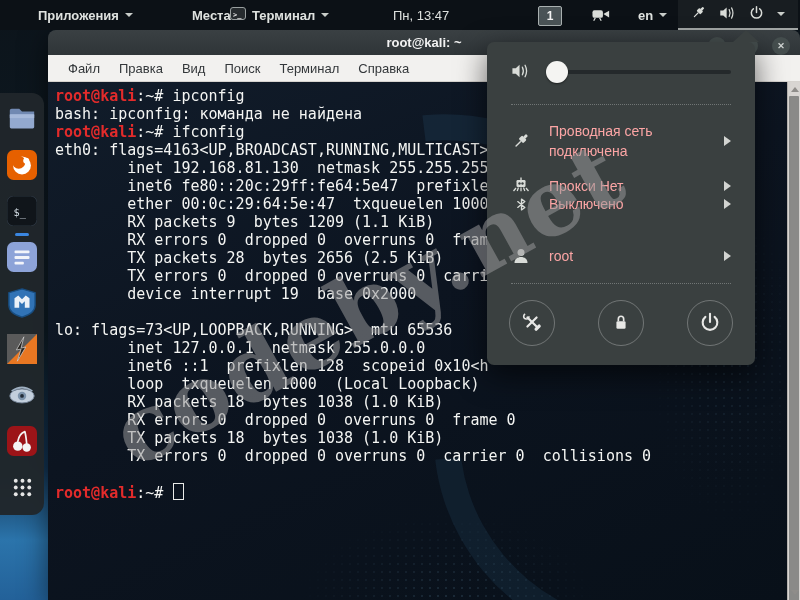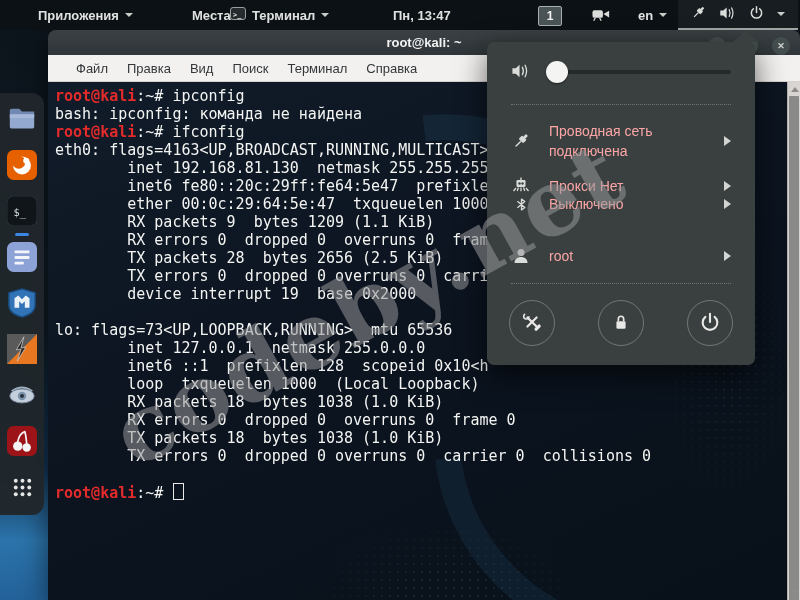--- a/index.html
+++ b/index.html
@@ -5,41 +5,41 @@
   html,body{margin:0;padding:0;background:#000;}
   #screen{position:relative;width:800px;height:600px;overflow:hidden;
     font-family:"Liberation Sans",sans-serif;
     background:linear-gradient(180deg,#0c141b 0%,#0d1a23 55%,#123250 78%,#2b74ab 90%,#236199 100%);}
   
   #topbar{position:absolute;left:0;top:0;width:800px;height:30px;background:#0c1116;z-index:50;
     color:#dfe2df;font-size:13px;font-weight:600;}
   .tb{position:absolute;top:0;height:30px;display:flex;align-items:center;gap:6px;cursor:default;}
   .caret{width:0;height:0;border-left:4px solid transparent;border-right:4px solid transparent;border-top:4px solid #c9cdc9;}
   #tb-apps{left:38px;} #tb-places{left:152px;margin-left:40px;} #tb-appmenu{left:230px;}
-  #tb-clock{left:393px;font-weight:700;}
+  #tb-clock{left:393px;font-weight:400;}
   #tb-ws{left:538px;top:6px;height:18px;width:22px;border:1px solid #a9b0b0;background:#4a5356;border-radius:2px;
     display:flex;align-items:center;justify-content:center;font-size:12px;color:#f2f2f2;}
   #tb-cam{left:592px;} #tb-kbd{left:638px;}
   #tb-system{left:678px;width:120px;justify-content:space-evenly;gap:0;border-bottom:2px solid rgba(235,238,235,.65);box-sizing:border-box;background:rgba(255,255,255,.05);}
   
   #dock{position:absolute;left:0;top:93px;width:44px;background:rgba(32,39,43,.96);border-radius:0 12px 12px 0;
     z-index:30;display:flex;flex-direction:column;align-items:center;padding:10px 0 12px;gap:14px;}
   .ditem{position:relative;width:32px;height:32px;display:flex;align-items:center;justify-content:center;cursor:pointer;}
   .runind{position:absolute;left:50%;bottom:-9px;transform:translateX(-50%);width:14px;height:3px;border-radius:2px;background:#3a86e0;}
   
   #window{position:absolute;left:48px;top:30px;width:752px;height:570px;z-index:10;border-radius:8px 8px 0 0;
     box-shadow:0 6px 28px rgba(0,0,0,.55);}
   #titlebar{position:absolute;left:0;top:0;right:0;height:25px;background:linear-gradient(#3a4043,#2f3538);
     border-radius:8px 8px 0 0;display:flex;align-items:center;justify-content:center;
     color:#f2f2f2;font-size:13px;font-weight:700;}
   .winbtn{position:absolute;top:7px;width:18px;height:18px;border-radius:50%;background:#454e4e;
     display:flex;align-items:center;justify-content:center;color:#cfd4d2;font-size:9px;line-height:1;cursor:pointer;}
   #btn-min{left:660px;} #btn-max{left:692px;} #btn-close{left:724px;}
   #menubar{position:absolute;left:0;top:25px;right:0;height:27px;background:#f2f1ef;border-bottom:1px solid #d6d3cf;
-    display:flex;align-items:center;gap:19px;padding-left:28px;box-sizing:border-box;
+    display:flex;align-items:center;gap:19px;padding-left:20px;box-sizing:border-box;
     color:#33373a;font-size:13px;}
   .mitem{cursor:pointer;}
   #content{position:absolute;left:0;top:52px;width:739px;bottom:0;overflow:hidden;
     background:linear-gradient(155deg,#111c2a 0%,#0c1420 45%,#081019 100%);}
   .swirl{position:absolute;border-radius:50%;border:26px solid transparent;pointer-events:none;}
   #sw1{left:180px;top:40px;width:420px;height:380px;border-top-color:rgba(38,70,96,.30);transform:rotate(38deg);}
   #sw2{left:380px;top:180px;width:360px;height:330px;border-top-color:rgba(34,64,88,.28);transform:rotate(-140deg);}
   #dots1{position:absolute;left:250px;top:430px;width:300px;height:170px;opacity:.5;
     background-image:radial-gradient(rgba(110,160,190,.35) 1px,transparent 1.6px);background-size:8px 8px;
     -webkit-mask-image:radial-gradient(closest-side,#000,transparent);mask-image:radial-gradient(closest-side,#000,transparent);}

